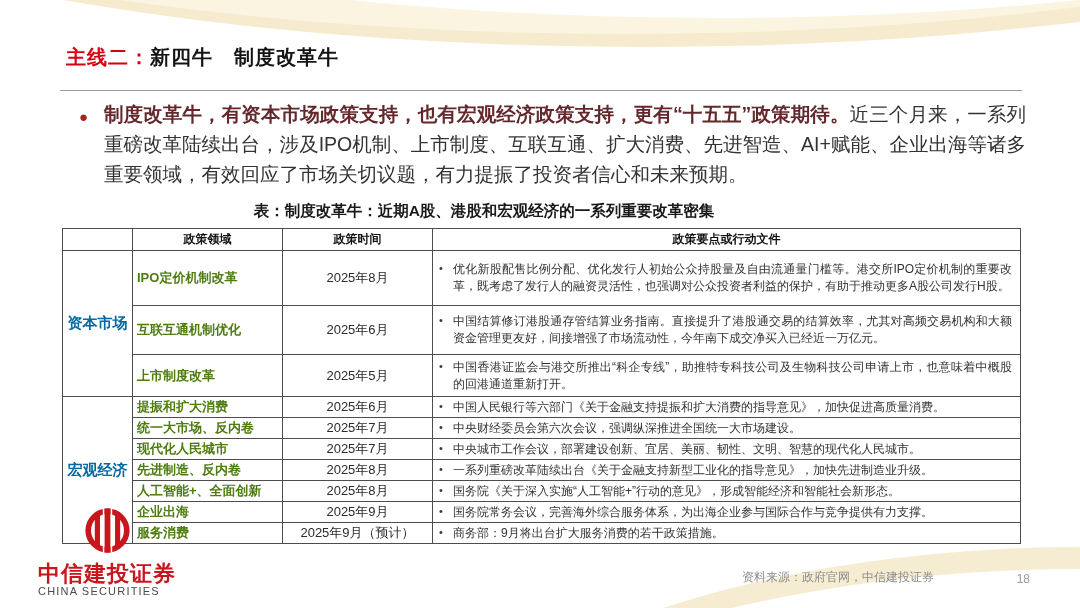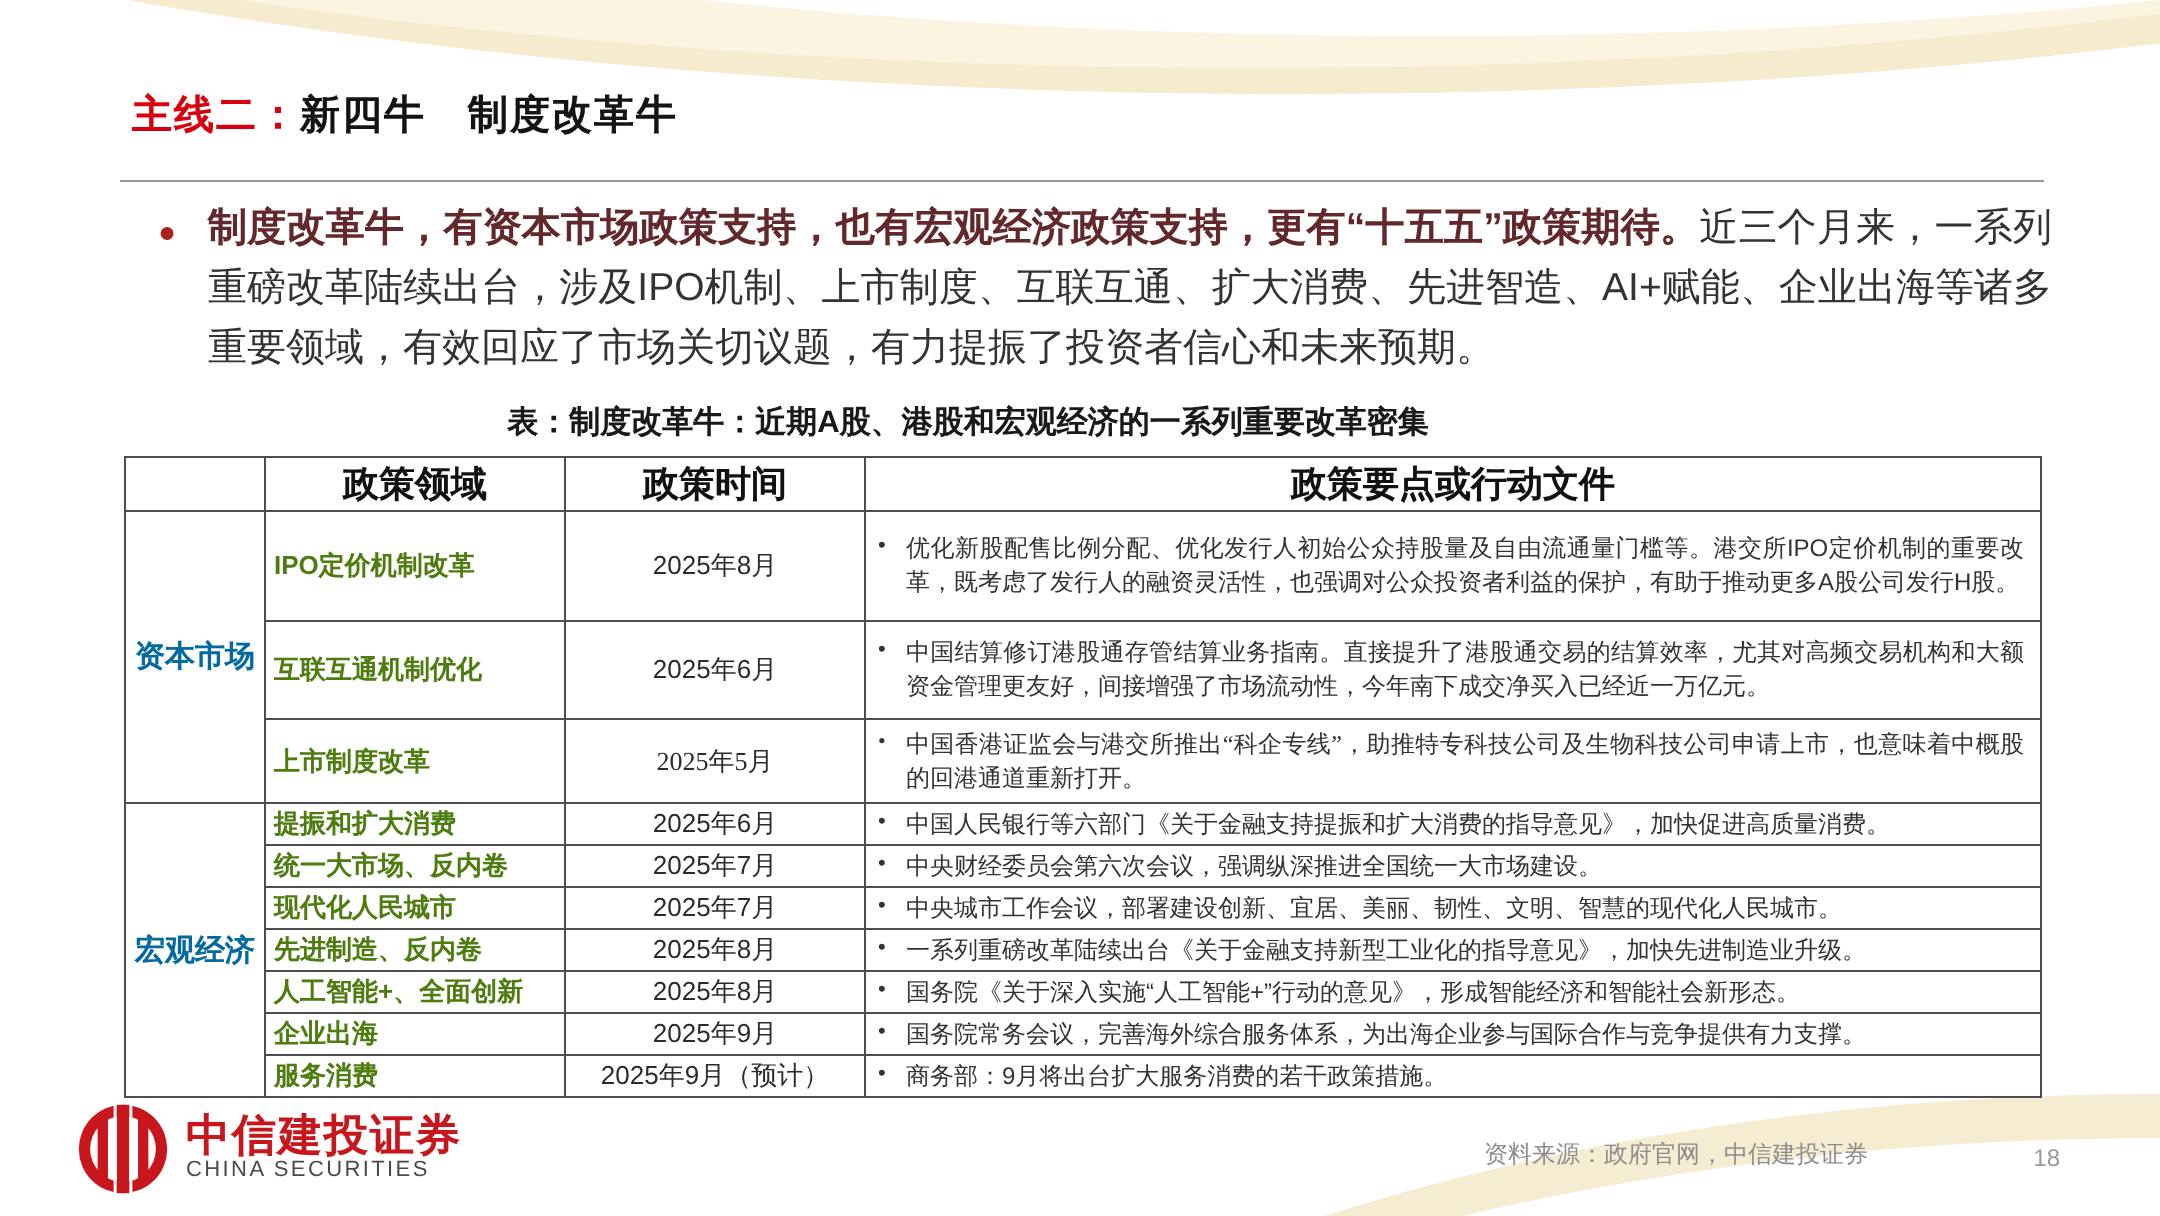--- a/index.html
+++ b/index.html
@@ -33,30 +33,30 @@
   table.policy{
     position:absolute;left:62px;top:228px;z-index:2;
     border-collapse:collapse;table-layout:fixed;width:958px;
     font-size:13px;color:#333;
   }
   table.policy col.c-group{width:70px;}
   table.policy col.c-area{width:150px;}
   table.policy col.c-time{width:150px;}
   table.policy col.c-detail{width:588px;}
   table.policy th,table.policy td{border:1px solid #4d4d4d;padding:1px 4px;vertical-align:middle;background:#fff;}
-  table.policy tr.h-head th{height:19px;font-size:18px;font-weight:bold;color:#111;text-align:center;}
+  table.policy tr.h-head th{height:19px;font-size:12px;font-weight:bold;color:#111;text-align:center;}
   table.policy th.group{font-size:15px;font-weight:bold;color:#0369a1;text-align:center;}
   table.policy td.area{font-weight:bold;color:#4d7c0f;font-size:13px;}
   table.policy td.time{text-align:center;font-size:13px;color:#2b2b2b;}
   table.policy td.detail{font-size:12px;line-height:1.38;color:#333;padding-left:6px;padding-right:6px;}
   table.policy td.detail .mk{display:inline-block;width:14px;color:#333;font-size:11px;vertical-align:top;}
   table.policy td.detail .dt{display:inline-block;width:calc(100% - 16px);vertical-align:top;text-align:justify;}
-  tr.r-tall1{height:55px;} tr.r-tall2{height:49px;margin-left:32px;} tr.r-tall3{height:42px;font-family:Liberation Serif, serif;} tr.r-s{height:21px;}
+  tr.r-tall1{height:55px;} tr.r-tall2{height:49px;margin-left:32px;} tr.r-tall3{height:42px;} tr.r-s{height:21px;}
   
-  .logo{position:absolute;left:38px;bottom:10px;display:flex;align-items:center;gap:8px;z-index:2;}
+  .logo{position:absolute;left:38px;bottom:10px;display:flex;align-items:center;gap:8px;z-index:2;flex-direction:column;}
   .logo svg{width:47px;height:47px;display:block;}
   .logo .cn{font-size:22px;font-weight:bold;color:#c8161d;letter-spacing:1px;line-height:1.05;}
   .logo .en{font-size:11px;color:#4a4a4a;letter-spacing:1.2px;line-height:1.2;}
   .source{position:absolute;left:742px;top:569px;font-size:12px;color:#8c8c8c;z-index:2;}
   .pageno{position:absolute;right:50px;top:572px;font-size:12px;color:#9a9a9a;z-index:2;text-align:center;}
 </style>
 </head>
 <body>
 
 <div class="slide">

